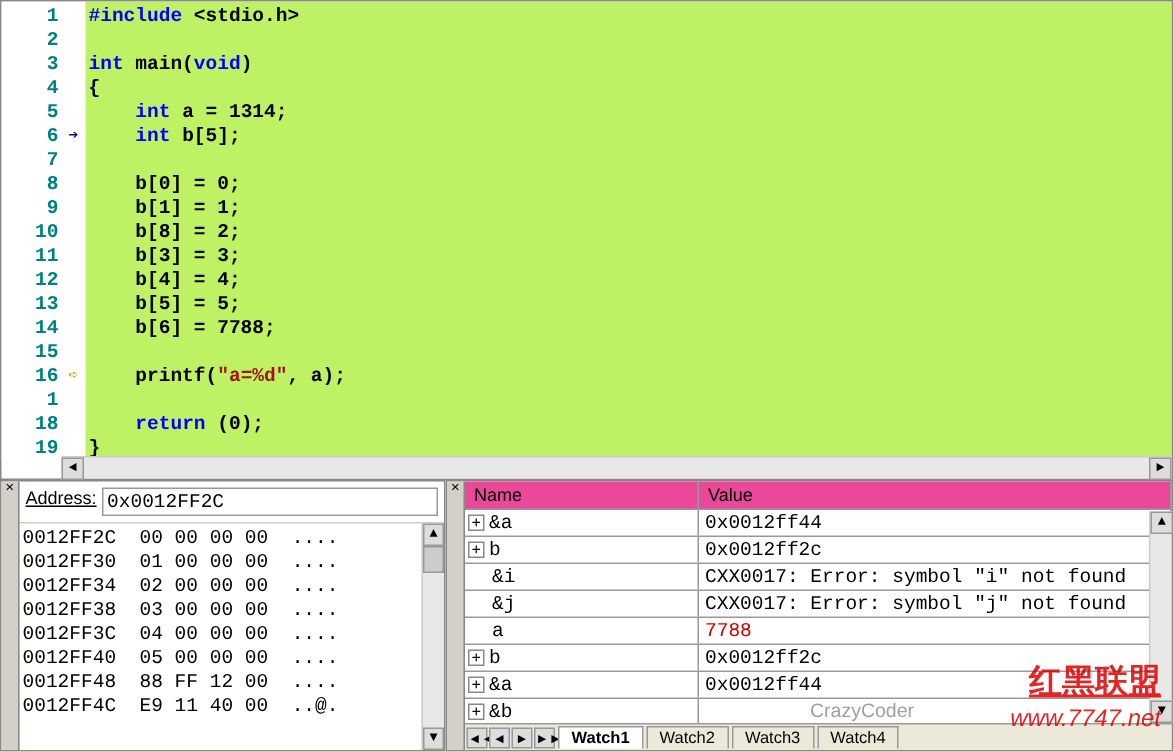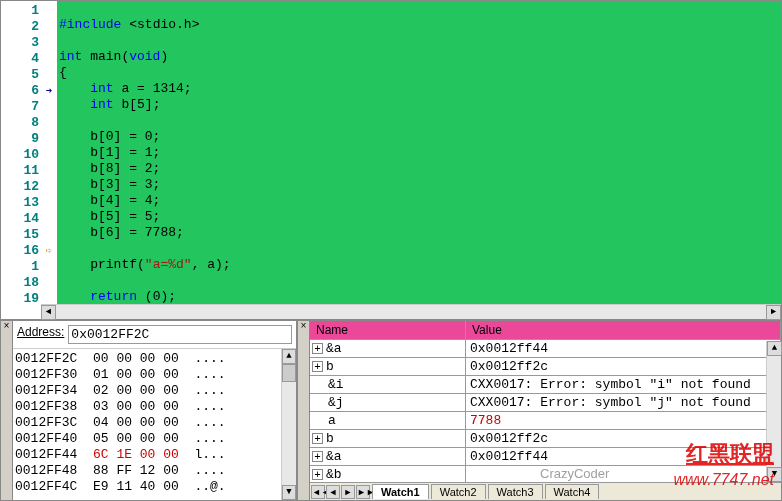--- a/index.html
+++ b/index.html
@@ -6,21 +6,21 @@
 body { font-family: "Courier New", monospace; font-size: 13px; background: #f0f0f0; width: 782px; height: 501px; overflow: hidden; position: relative; }
 
 .top-panel { background: #fff; border: 1px solid #888; height: 320px; position: relative; }
 .code-area { display: flex; height: 305px; overflow: hidden; }
 .gutter { background: #fff; border-right: 0; width: 40px; text-align: right; color: #808080; font-family: "Courier New", monospace; font-weight: bold; padding-top: 2px; }
 .gutter div { padding-right: 2px; height: 16px; line-height: 16px; color: #008080; }
 .marker-col { width: 16px; background: #fff; padding-top: 2px; }
 .marker-col div { height: 16px; line-height: 16px; text-align: center; font-size: 11px; }
 .marker-bp { color: #008; }
 .marker-cur { color: #cc9900; }
-.code-text { flex: 1; background: #22c55e; padding-top: 16px; padding-left: 2px; font-family: "Courier New", monospace; }
+.code-text { flex: 1; background: #bef264; padding-top: 2px; padding-left: 2px; font-family: "Courier New", monospace; font-weight: bold; }
 .code-text div { height: 16px; line-height: 16px; white-space: pre; }
 .kw { color: #0000ff; }
 .pp { color: #0000ff; }
 .str { color: #a31515; }
 .scroll-h { position: absolute; bottom: 0; left: 40px; right: 0; height: 15px; background: #e8e8e8; border-top: 1px solid #ccc; display: flex; }
 .scroll-btn { width: 15px; height: 15px; background: #ddd; border: 1px solid #999; font-size: 9px; text-align: center; line-height: 12px; }
 
 .bottom-row { display: flex; height: 181px; }
 .mem-panel { width: 297px; background: #fff; border: 1px solid #888; display: flex; flex-direction: column; position: relative; }
 .mem-close { width: 12px; background: #d4d0c8; border-right: 1px solid #888; font-size: 10px; text-align: center; cursor: pointer; }
@@ -144,21 +144,20 @@
           <span class="mem-addr-label">Address:</span>
           <input class="mem-addr-input" value="0x0012FF2C" style="">
         </div>
         <div class="mem-hex" id="memhex">
             <div class="mem-hex-line">0012FF2C  00 00 00 00  ....</div>
             <div class="mem-hex-line">0012FF30  01 00 00 00  ....</div>
             <div class="mem-hex-line">0012FF34  02 00 00 00  ....</div>
             <div class="mem-hex-line">0012FF38  03 00 00 00  ....</div>
             <div class="mem-hex-line">0012FF3C  04 00 00 00  ....</div>
             <div class="mem-hex-line">0012FF40  05 00 00 00  ....</div>
-            <div class="mem-hex-line">0012FF44  <span class="hex-red">6C 1E 00 00</span>  l...</div>
             <div class="mem-hex-line">0012FF48  88 FF 12 00  ....</div>
             <div class="mem-hex-line">0012FF4C  E9 11 40 00  ..@.</div>
           </div>
       </div>
     </div>
     <div class="mem-scroll-v">
       <div class="scroll-btn">▲</div>
       <div class="mem-thumb"></div>
       <div class="scroll-btn" style="position:absolute;bottom:0">▼</div>
     </div>

